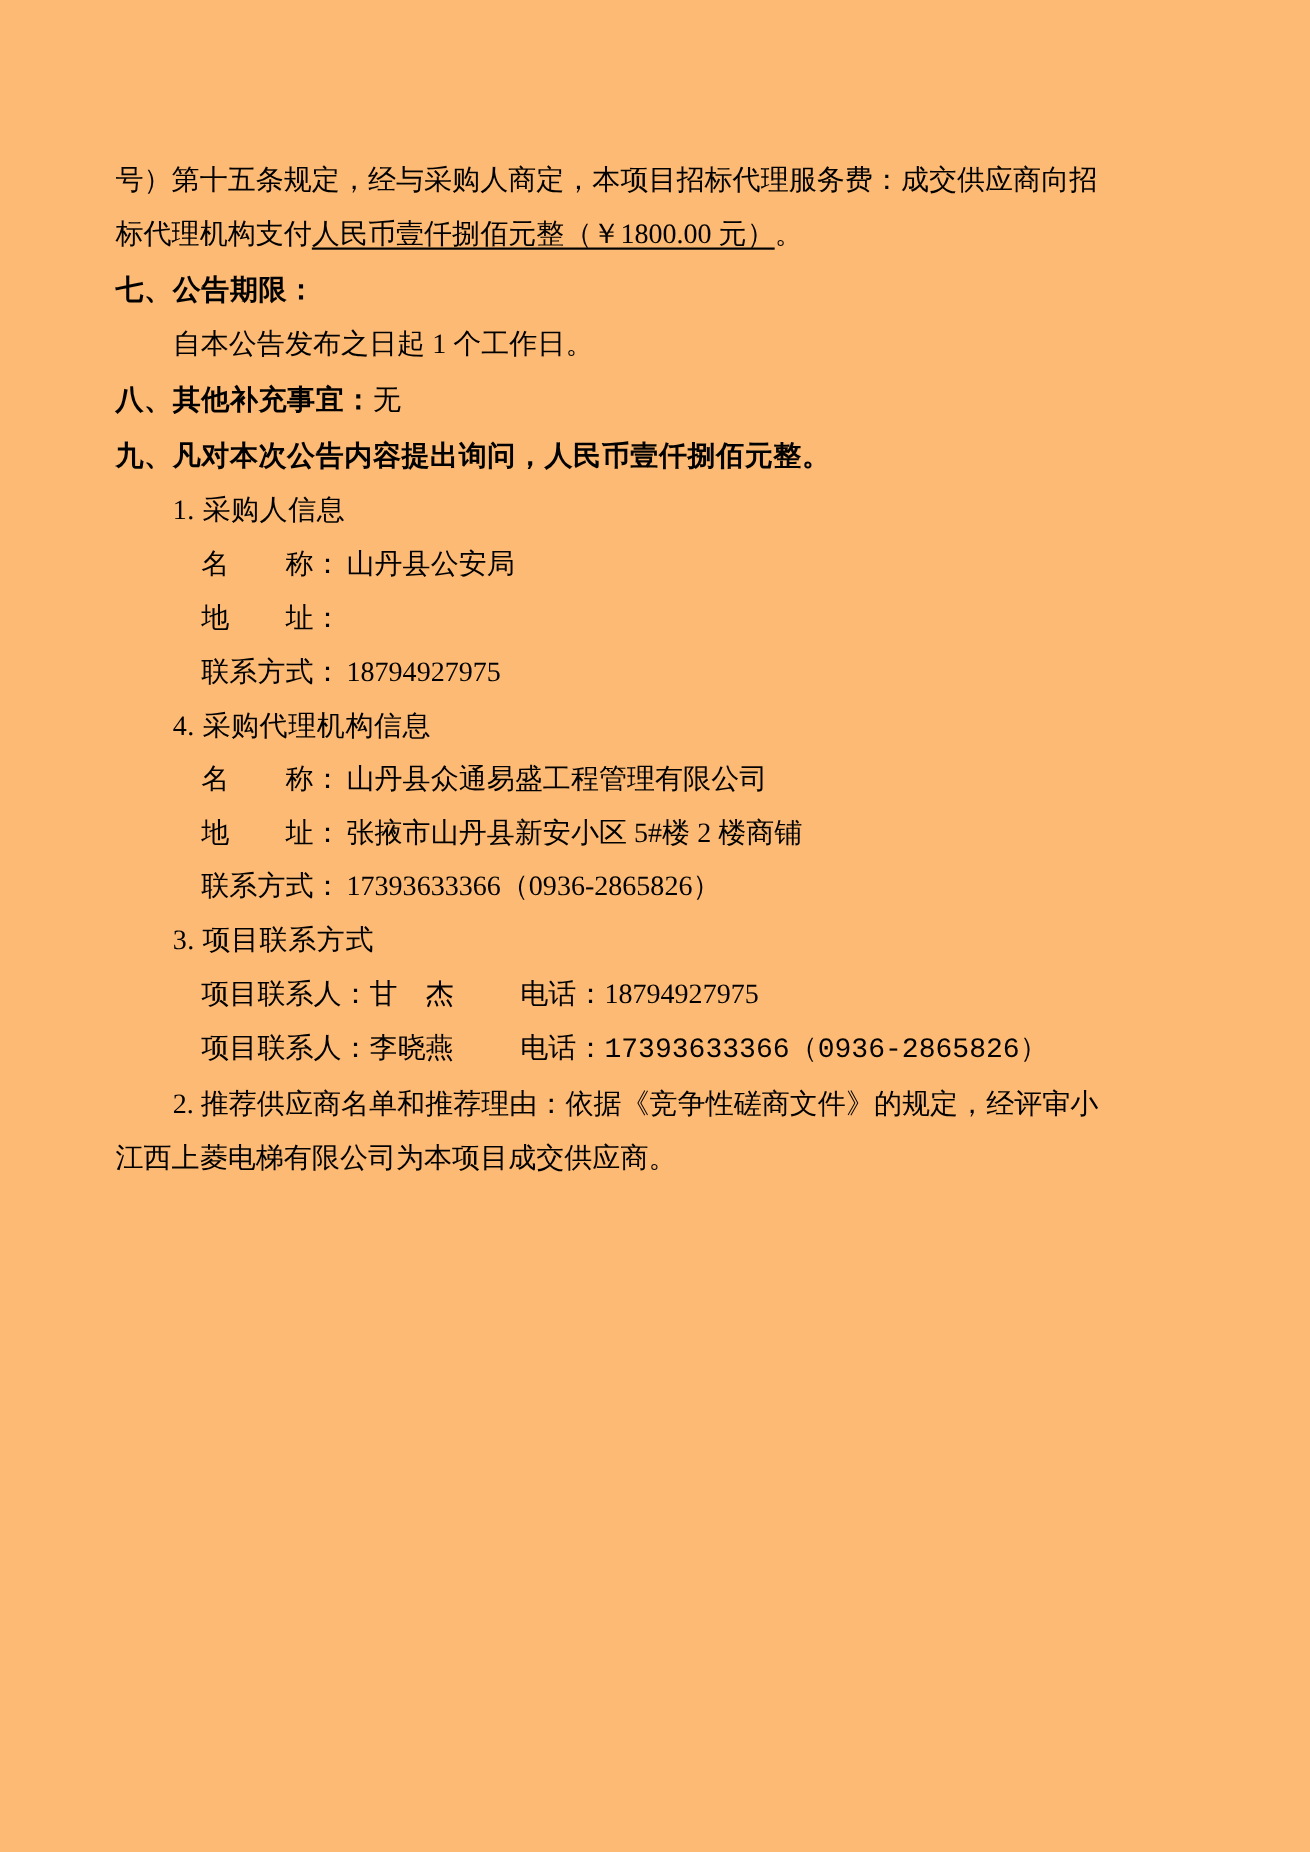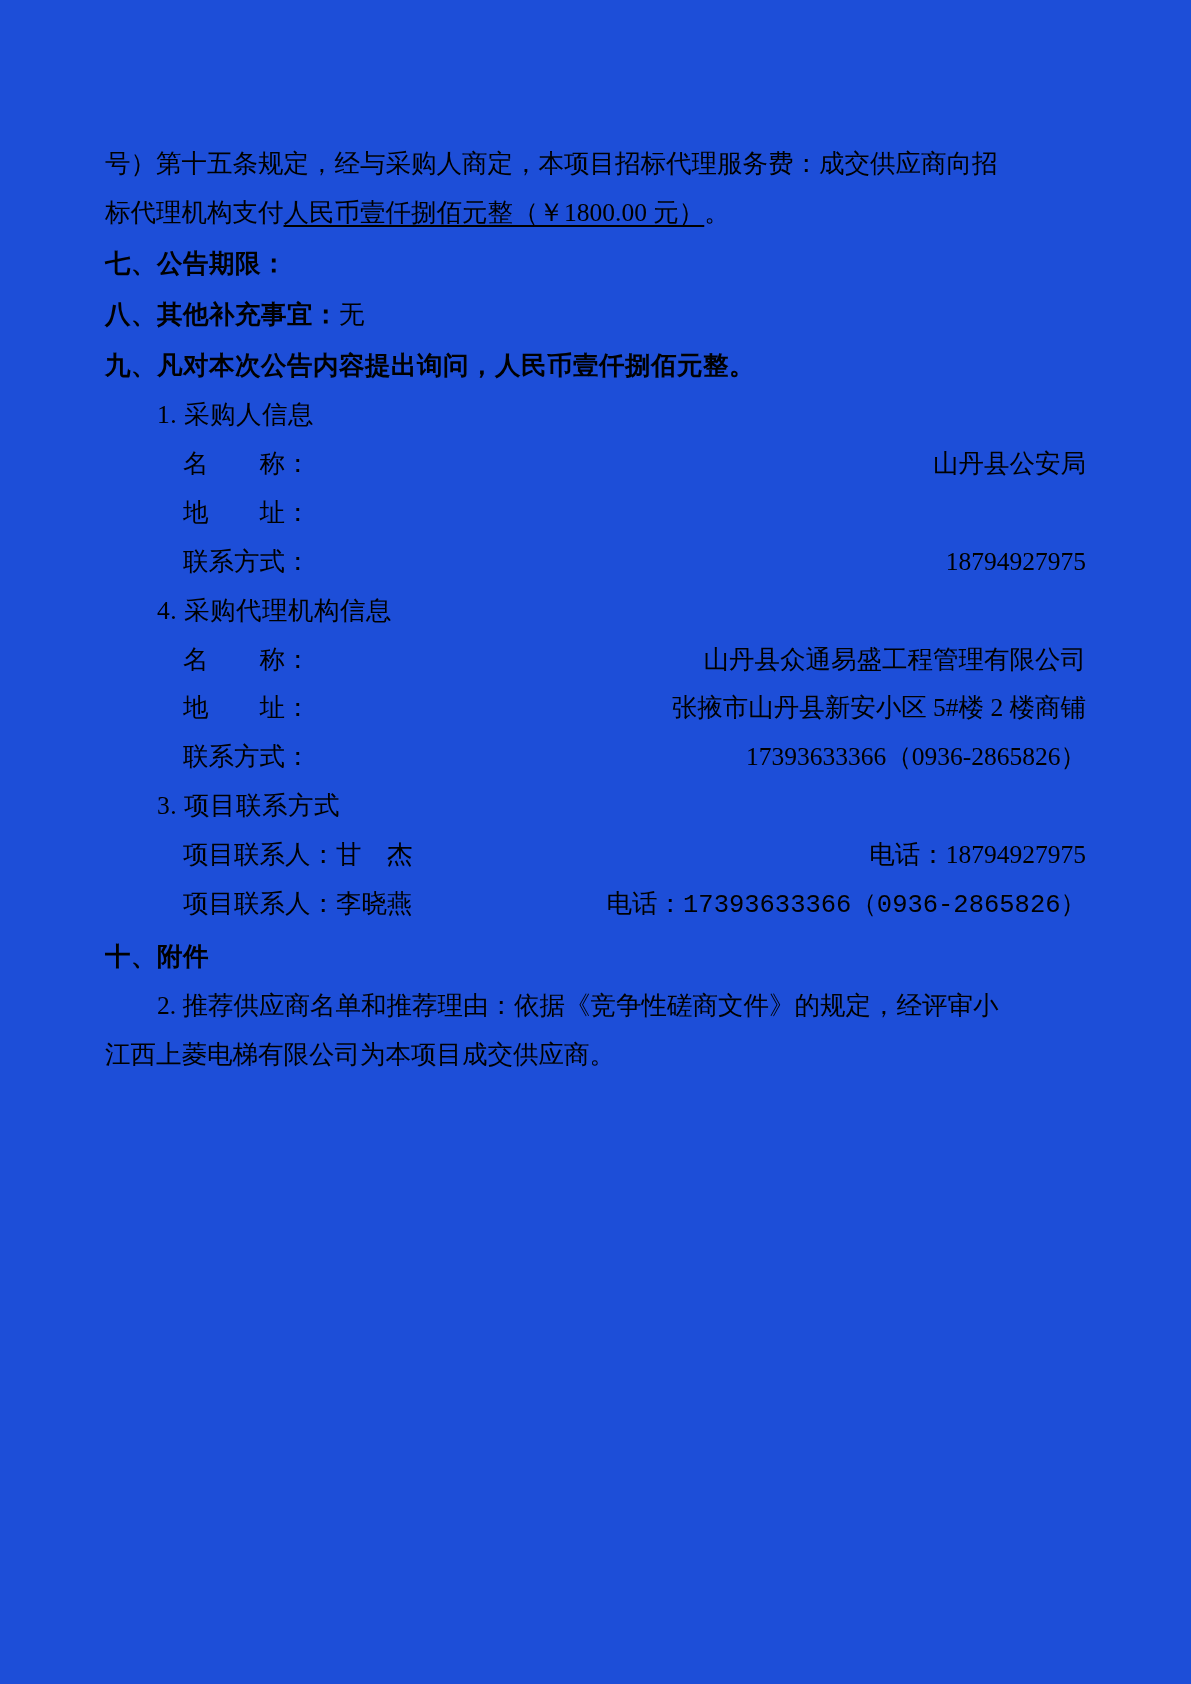--- a/index.html
+++ b/index.html
@@ -4,21 +4,21 @@
 <style>
   html, body {
     margin: 0;
     padding: 0;
     background: #ffffff;
   }
   .page {
     width: 1191px;
     height: 1684px;
     position: relative;
-    background: #1d4ed8;
+    background: #fdba74;
     box-sizing: border-box;
     padding: 140px 105px 60px 105px;
     font-family: "Liberation Serif", "DejaVu Serif", serif;
     color: #000000;
   }
   .doc-body {
     font-size: 25.5px;
     line-height: 1.92;
   }
   p {
@@ -38,21 +38,20 @@
     letter-spacing: 0.5px;
   }
   .heading .normal {
     font-weight: normal;
   }
   .indent-1 {
     padding-left: 52px;
   }
   .indent-2 {
     padding-left: 78px;
-    justify-content: space-between;
   }
   .numlabel {
     letter-spacing: 0.5px;
   }
   .row {
     display: flex;
     align-items: baseline;
   }
   .label-name {
     display: inline-block;
@@ -70,20 +69,21 @@
 </head>
 <body>
 
 <div class="page">
   <div class="doc-body">
 
     <p class="para">号）第十五条规定，经与采购人商定，本项目招标代理服务费：成交供应商向招</p>
     <p class="para"><span>标代理机构支付</span><span class="underline">人民币壹仟捌佰元整（￥1800.00 元）</span><span>。</span></p>
 
     <p class="heading">七、公告期限：</p>
+    <p class="indent-1">自本公告发布之日起 1 个工作日。</p>
 
     <p class="heading"><span>八、其他补充事宜：</span><span class="normal">无</span></p>
 
     <p class="heading">九、凡对本次公告内容提出询问，人民币壹仟捌佰元整。</p>
 
     <p class="indent-1 numlabel">1. 采购人信息</p>
     <p class="indent-2 row">
         <span class="label-name">名　　称：</span>
         <span>山丹县公安局</span>
       </p>
@@ -112,18 +112,17 @@
     <p class="indent-1 numlabel">3. 项目联系方式</p>
     <p class="indent-2 row">
         <span class="contact-left"><span>项目联系人：</span><span>甘　杰</span></span>
         <span><span>电话：</span><span>18794927975</span></span>
       </p>
     <p class="indent-2 row">
         <span class="contact-left"><span>项目联系人：</span><span>李晓燕</span></span>
         <span class="nowrap"><span>电话：</span><span>17393633366（0936-2865826）</span></span>
       </p>
 
-    <p class="heading">十、附件</p>
     <p class="indent-1">2. 推荐供应商名单和推荐理由：依据《竞争性磋商文件》的规定，经评审小</p>
     <p class="para">江西上菱电梯有限公司为本项目成交供应商。</p>
 
   </div>
 </div>
 
 </body></html>

